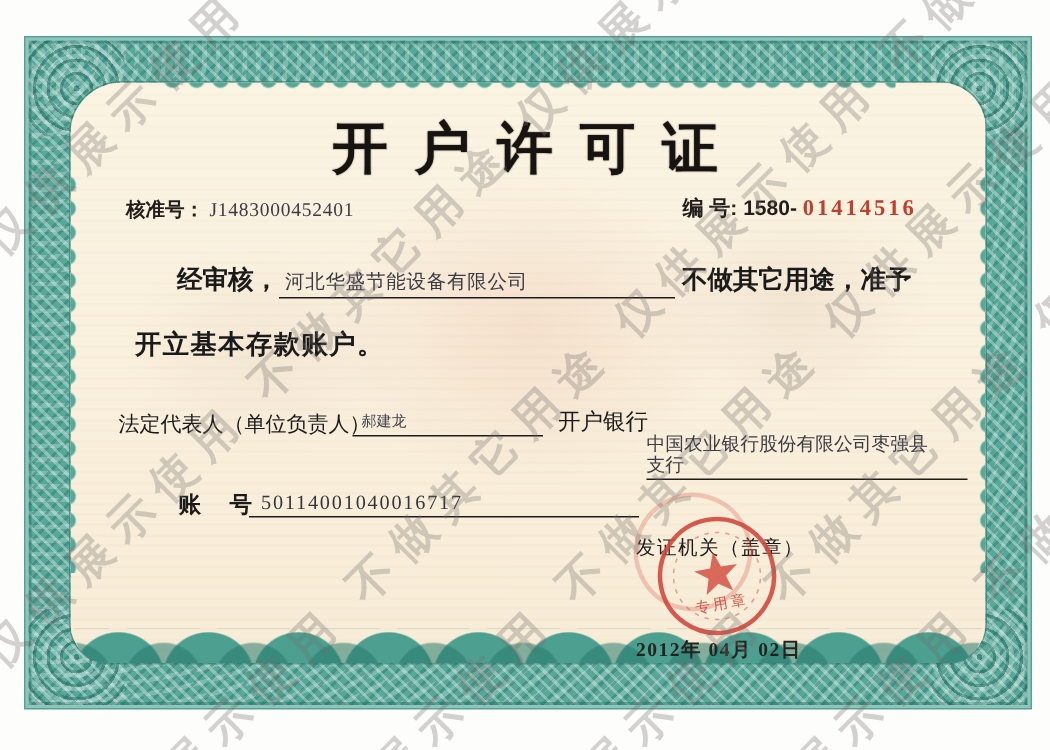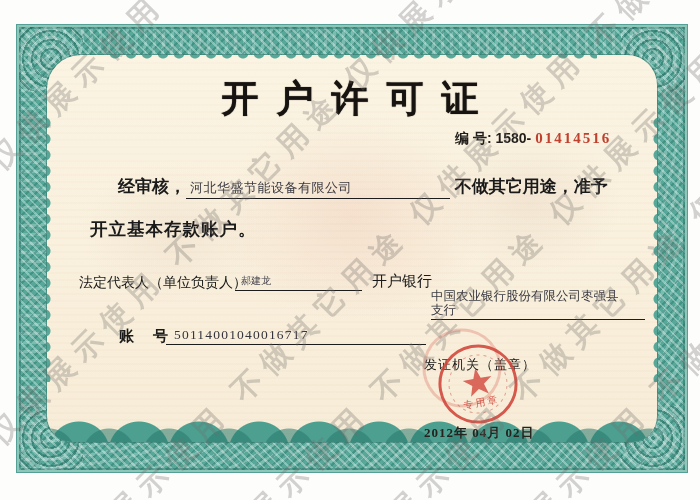--- a/index.html
+++ b/index.html
@@ -123,20 +123,24 @@
     <div class="scal left"></div>
     <div class="scal right"></div>
     <div class="waves">
       <div class="w1"></div>
         <div class="w2"></div>
     </div>
   </div>
 
   <div class="abs title z2">开户许可证</div>
 
+  <div class="abs row-approval z2 sans">
+    <span class="lab">核准号：</span>
+    <span class="val" style="font-family:'Liberation Serif',serif">J1483000452401</span>
+  </div>
 
   <div class="abs row-serial z2 sans">
     <span class="lab">编 号:</span>
     <span class="lab">1580-</span>
     <span class="serial-num" style="color:#c0402e;font-family:'Liberation Serif',serif">01414516</span>
   </div>
 
   <div class="abs row-review z2 sans ink">
     <span>经审核，</span><span class="company-line" style="font-family:Liberation Sans, sans-serif">河北华盛节能设备有限公司</span>
     <span>不做其它用途，准予</span>

